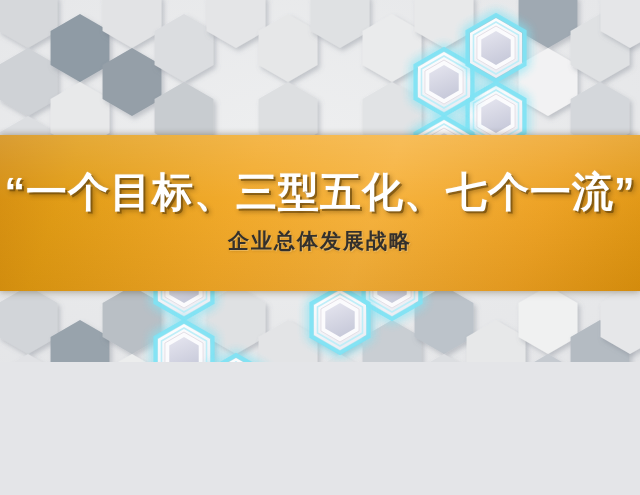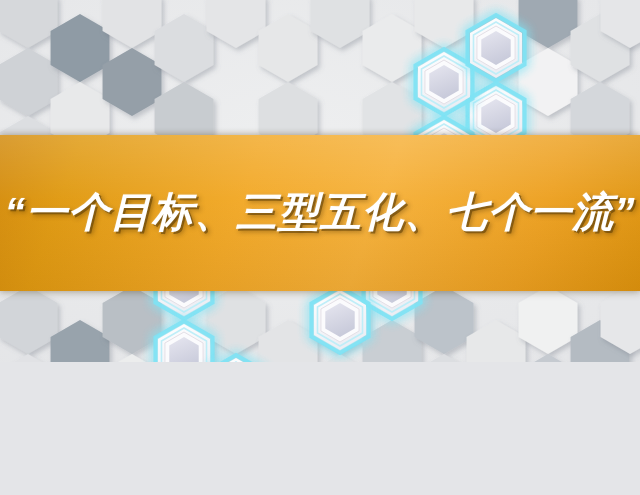--- a/index.html
+++ b/index.html
@@ -16,21 +16,20 @@
 
   #slide {
     position: relative;
     width: 640px;
     height: 362px;
     overflow: hidden;
     
     background:
       radial-gradient(ellipse 900px 520px at 46% 42%, #eeeff0 0%, #e6e7e9 45%, #dadce0 100%),
       linear-gradient(160deg, #e9eaec 0%, #e2e3e6 55%, #d9dbdf 100%);
-    font-style: italic;
   }
 
   
   #hexlayer {
     position: absolute;
     inset: 0;
     width: 640px;
     height: 495px;
   }
 
@@ -237,15 +236,16 @@
           <polygon points="340.00,290.00 365.98,305.00 365.98,335.00 340.00,350.00 314.02,335.00 314.02,305.00" fill="url(#ringwhite)"></polygon>
           <polygon points="340.00,294.00 362.52,307.00 362.52,333.00 340.00,346.00 317.48,333.00 317.48,307.00" fill="none" stroke="#bfeef8" stroke-width="1.6"></polygon>
           <polygon points="340.00,298.00 359.05,309.00 359.05,331.00 340.00,342.00 320.95,331.00 320.95,309.00" fill="#fbfbfd" stroke="#e4dfe6" stroke-width="1"></polygon>
           <polygon points="340.00,303.00 354.72,311.50 354.72,328.50 340.00,337.00 325.28,328.50 325.28,311.50" fill="url(#glowcore)"></polygon>
         </g>
       </g>
   </svg>
 
   <div id="banner" style="top: 135px; height: 156px;">
     <div class="title-line">“一个目标、三型五化、七个一流”</div>
+    <div class="subtitle-line">企业总体发展战略</div>
   </div>
 
 </div>
 
 </body></html>

